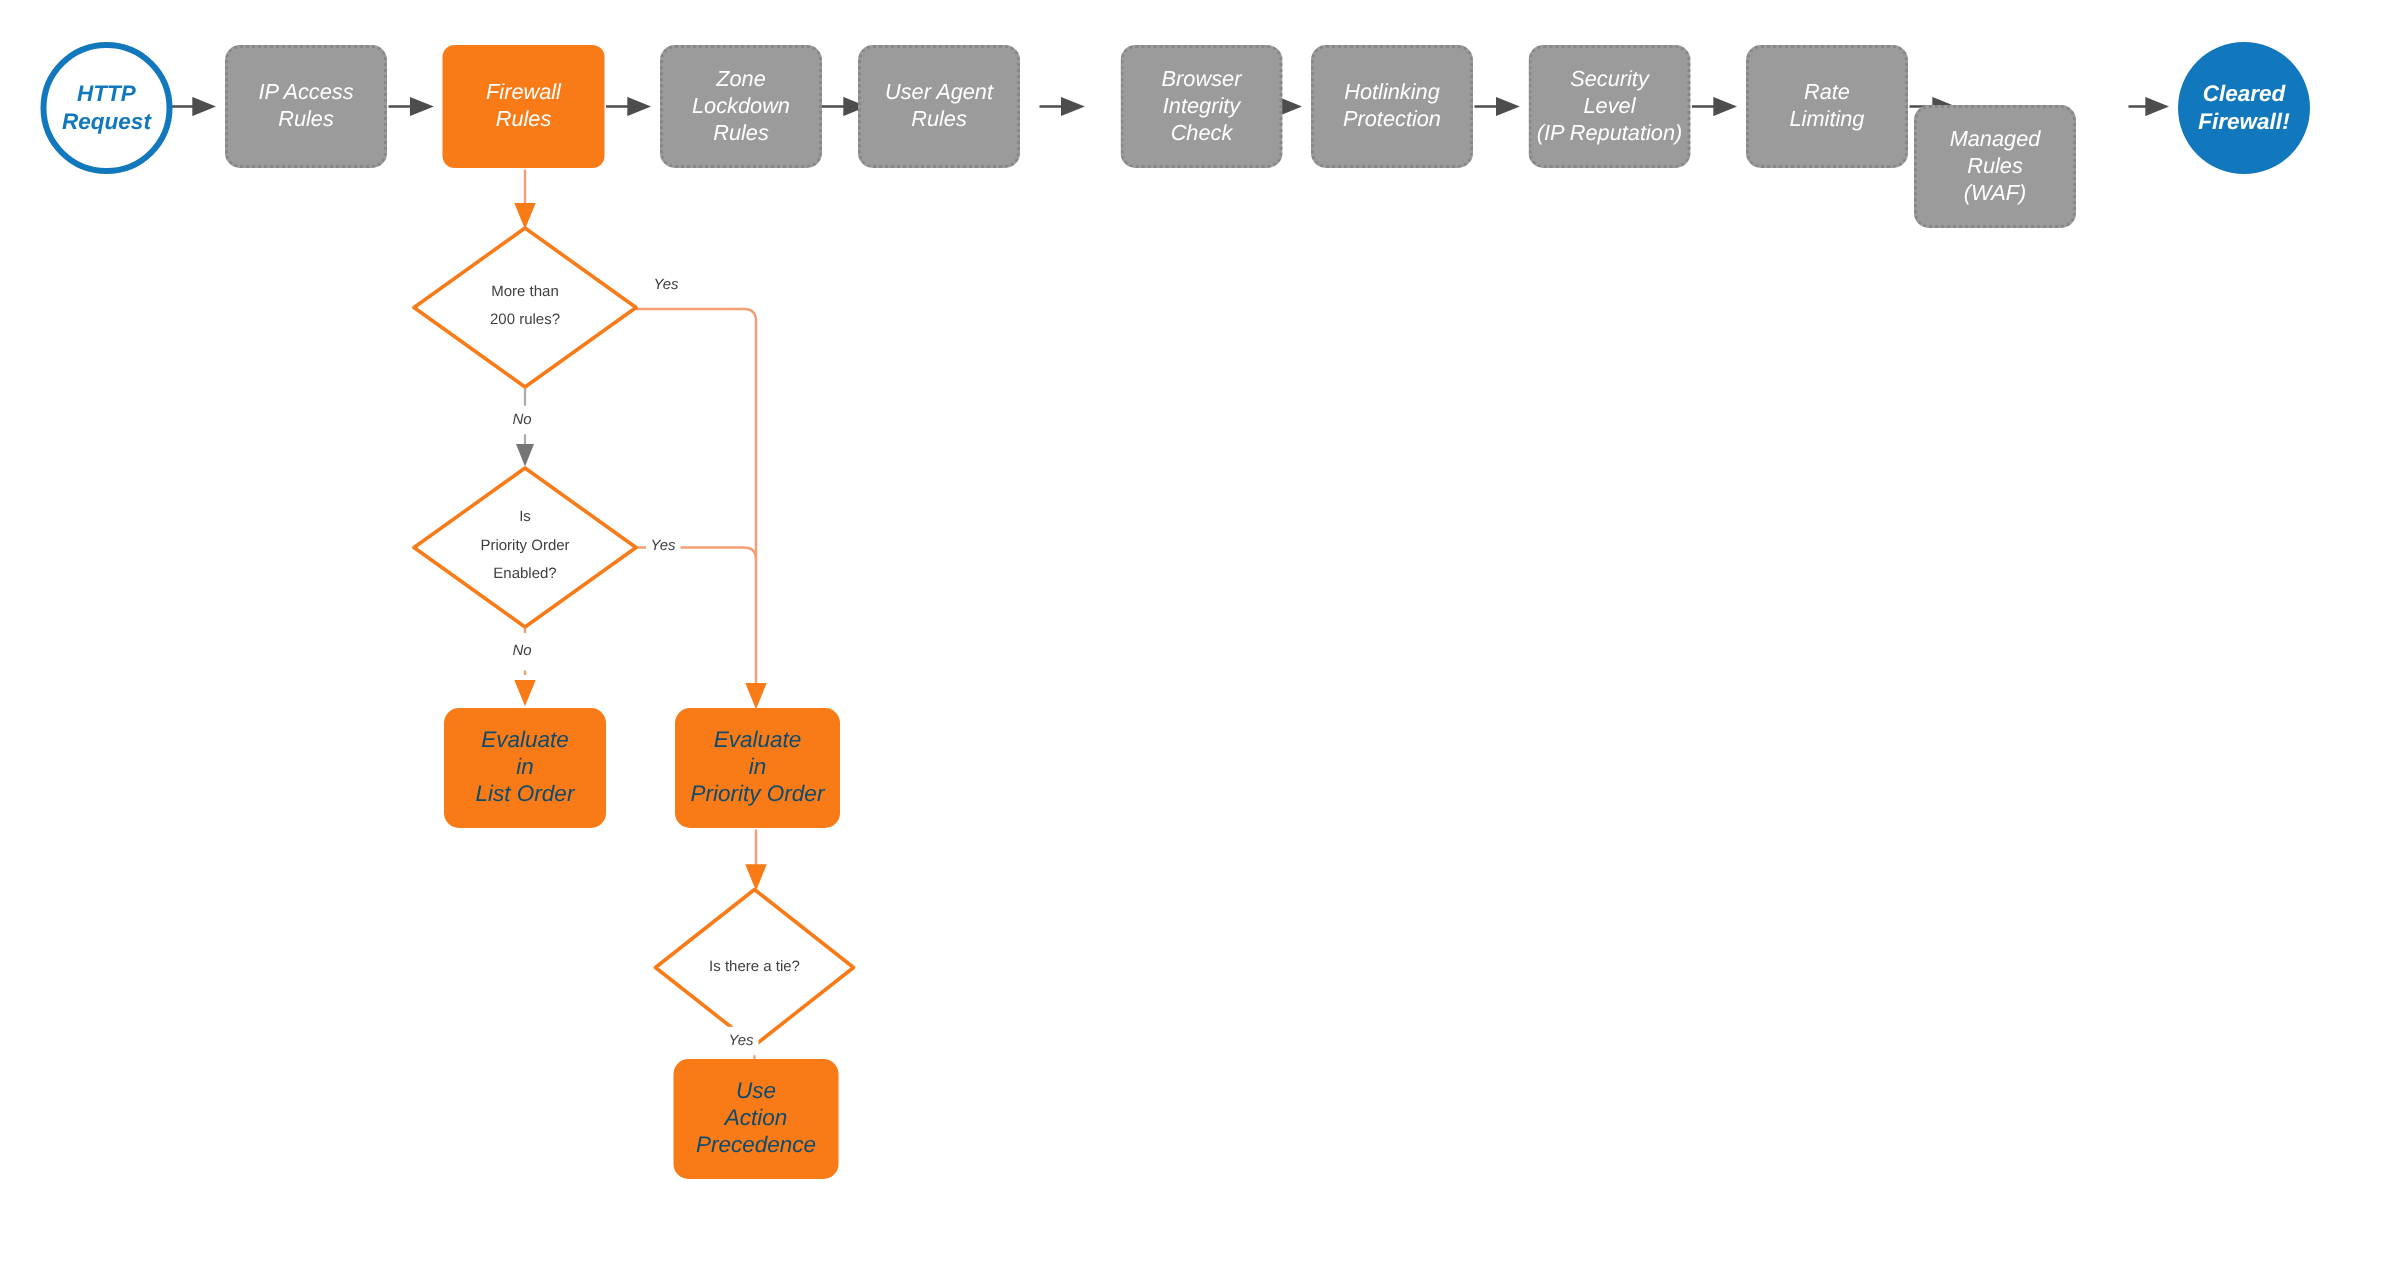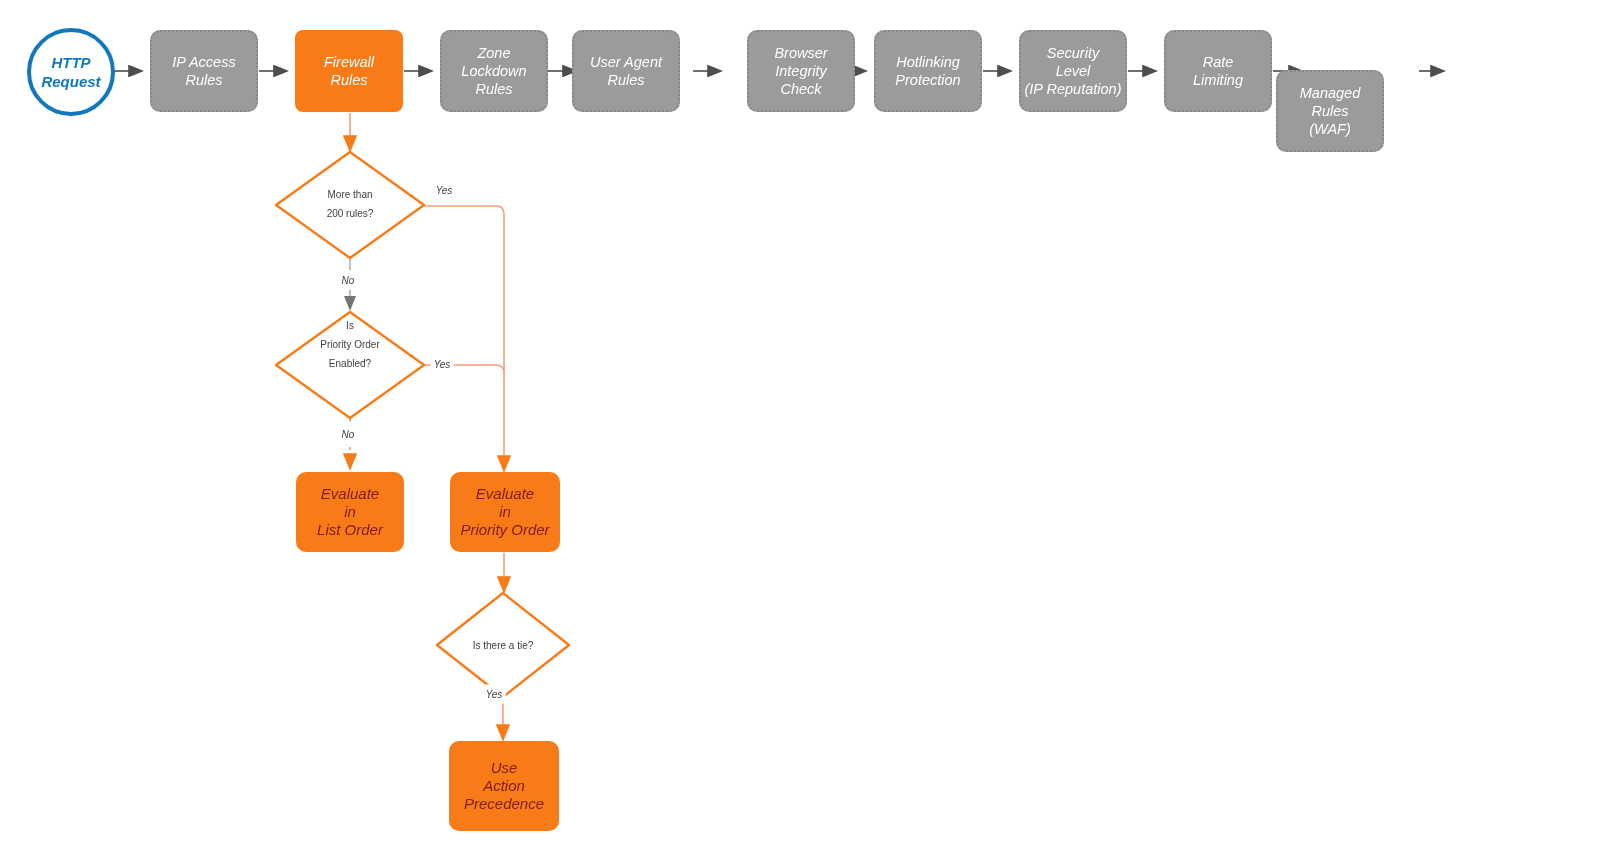--- a/index.html
+++ b/index.html
@@ -9,21 +9,21 @@
 
   .node{position:absolute;display:flex;align-items:center;justify-content:center;
         text-align:center;box-sizing:border-box;}
   .node span{white-space:pre-line;}
 
   .step{width:108px;height:82px;top:30px;background:var(--node_gray,#9B9B9B);
         border:2px dotted var(--node_gray_border,#878787);border-radius:10px;
         color:#fff;font-style:italic;font-size:14.5px;line-height:18px;}
   .step.hl{background:var(--node_orange,#F87B17);border:none;border-radius:8px;justify-content:center;}
 
-  .actionbox{background:var(--node_orange,#F87B17);border-radius:10px;color:#7f1d1d;
+  .actionbox{background:var(--node_orange,#F87B17);border-radius:10px;color:#0c4a6e;
              font-style:italic;font-size:15px;line-height:18px;}
 
   .circle{width:88px;height:88px;border-radius:50%;font-weight:bold;font-style:italic;
           font-size:15px;line-height:19px;}
   .circle.start{background:#fff;border:4px solid var(--accent_blue,#1278BE);color:var(--accent_blue,#1278BE);}
   .circle.end{background:var(--accent_blue,#1278BE);color:#fff;}
 
   .label{position:absolute;transform:translate(-50%,-50%);text-align:center;
          color:var(--text_dark,#3F3F3F);font-size:10px;line-height:19px;white-space:pre-line;}
   .edge-label{font-style:italic;background:var(--canvas_bg,#fff);padding:0 3px;}
@@ -76,20 +76,24 @@
 
     <polygon points="276,205 350,152 424,205 350,258" class="diamond"></polygon>
     <polygon points="276,365 350,312 424,365 350,418" class="diamond"></polygon>
     <polygon points="437,645 503,593 569,645 503,697" class="diamond"></polygon>
   </svg>
 
   <div class="node circle start" style="left:27px;top:28px;">
     <span>HTTP
 Request</span>
   </div>
+  <div class="node circle end" style="left:1452px;top:28px;">
+    <span>Cleared
+Firewall!</span>
+  </div>
 
   <div class="node step" style="left:150px;">
     <span>IP Access
 Rules</span>
   </div>
   <div class="node step hl" style="left:295px;">
     <span>Firewall
 Rules</span>
   </div>
   <div class="node step" style="left:440px;">
@@ -120,40 +124,40 @@
 Limiting</span>
   </div>
   <div class="node step" style="left:1276px;margin-top:40px;">
     <span>Managed
 Rules
 (WAF)</span>
   </div>
 
   <div class="label" style="left:350px;top:204px;width:140px;">More than
 200 rules?</div>
-  <div class="label" style="left:350px;top:344px;width:150px;">Is
+  <div class="label" style="left:350px;top:364px;width:150px;">Is
 Priority Order
 Enabled?</div>
   <div class="label" style="left:503px;top:645px;width:140px;">Is there a tie?</div>
 
   <div class="label edge-label" style="left:444px;top:190px;">Yes</div>
   <div class="label edge-label" style="left:348px;top:280px;">No</div>
   <div class="label edge-label" style="left:442px;top:364px;">Yes</div>
   <div class="label edge-label" style="left:348px;top:434px;">No</div>
   <div class="label edge-label" style="left:494px;top:694px;">Yes</div>
 
   <div class="node actionbox" style="left:296px;top:472px;width:108px;height:80px;">
     <span>Evaluate
 in
 List Order</span>
   </div>
   <div class="node actionbox" style="left:450px;top:472px;width:110px;height:80px;">
     <span>Evaluate
 in
 Priority Order</span>
   </div>
-  <div class="node actionbox" style="left:449px;top:741px;width:110px;height:90px;">
+  <div class="node actionbox" style="left:449px;top:706px;width:110px;height:80px;">
     <span>Use
 Action
 Precedence</span>
   </div>
 
 </div>
 
 </body></html>

